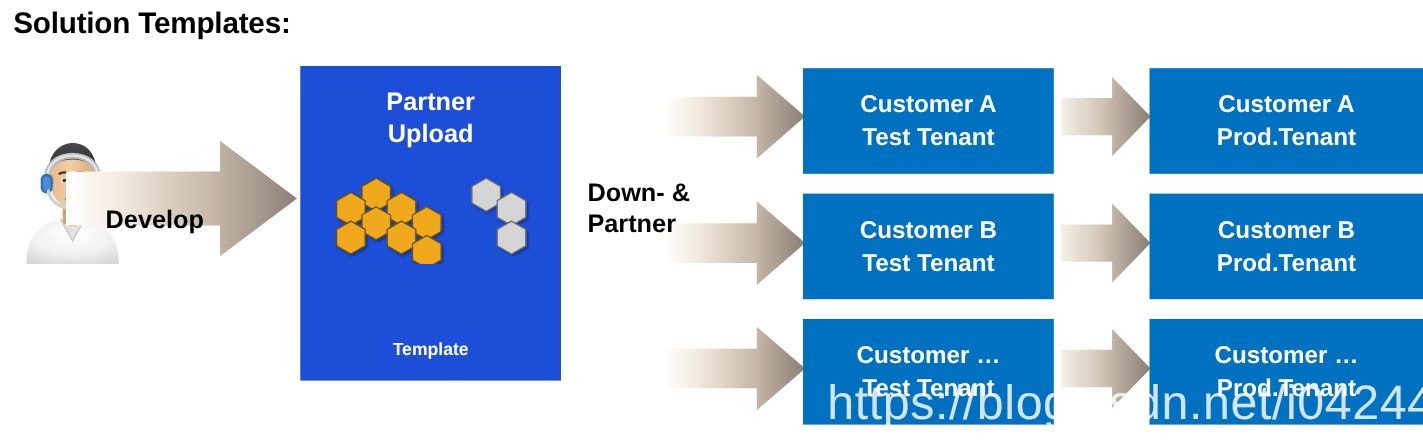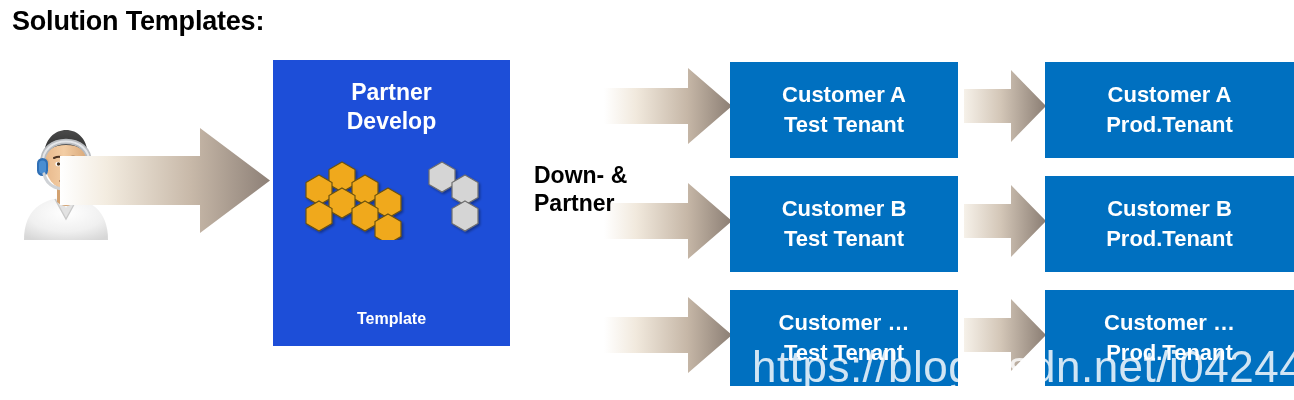--- a/index.html
+++ b/index.html
@@ -219,25 +219,26 @@
         <linearGradient id="arrGradA" x1="0" y1="0" x2="1" y2="0">
           <stop offset="0%" stop-color="#ffffff"></stop>
           <stop offset="22%" stop-color="#f3ece0"></stop>
           <stop offset="62%" stop-color="#c8b9a9"></stop>
           <stop offset="100%" stop-color="#8d8077"></stop>
         </linearGradient>
       </defs>
       <polygon points="0,28 140,28 140,0 210,52.5 140,105 140,77 0,77" fill="url(#arrGradA)"></polygon>
     </svg>
   </div>
+  <div class="arrow-label" id="develop-label">Develop</div>
 
   <div class="green-box">
     <div class="gb-top">
       <span>Partner</span><br>
-      <span>Develop</span>
+      <span>Upload</span>
     </div>
 
     <div class="hex-art">
       <svg viewBox="0 0 185 80" xmlns="http://www.w3.org/2000/svg">
         <defs>
           <g id="hexShape">
             <polygon points="13,0 26,7.5 26,22.5 13,30 0,22.5 0,7.5"></polygon>
           </g>
           <filter id="hexShadow" x="-30%" y="-30%" width="180%" height="180%">
             <feDropShadow dx="1.6" dy="1.6" stdDeviation="1.1" flood-color="#000000" flood-opacity="0.35"></feDropShadow>

